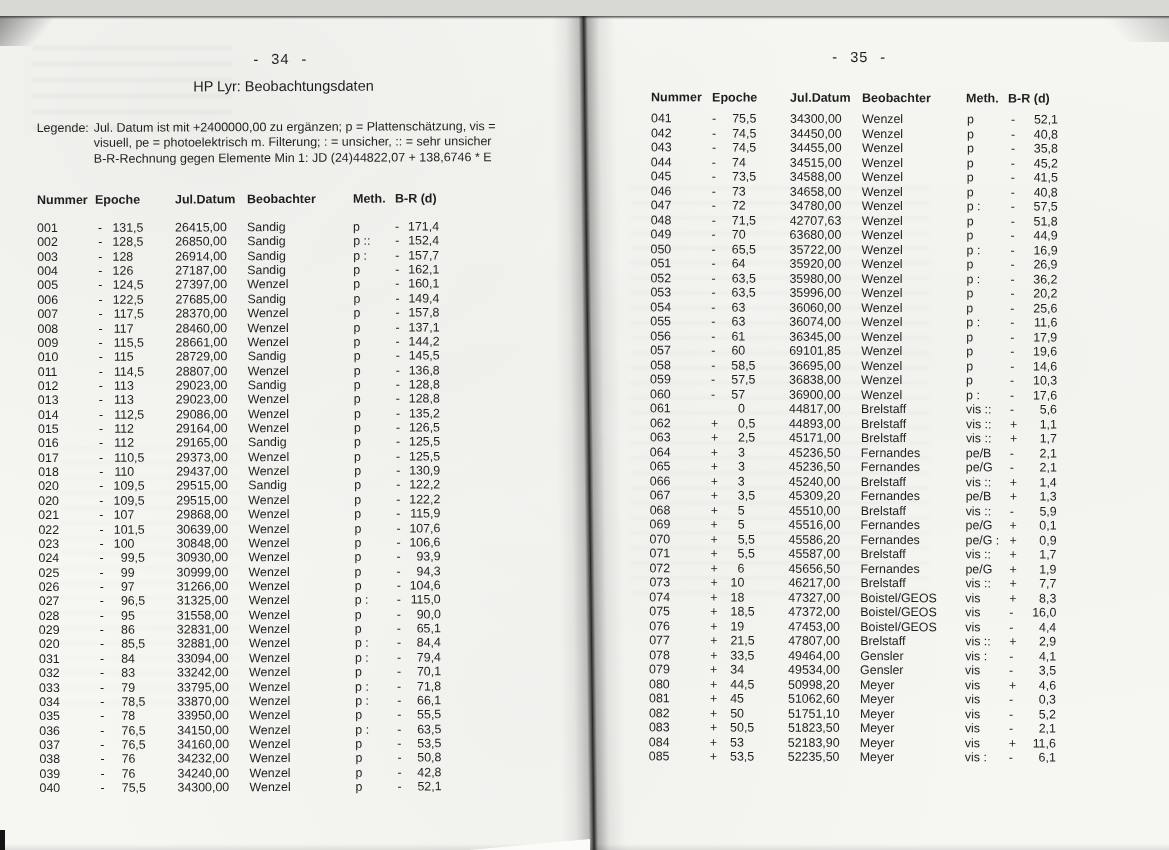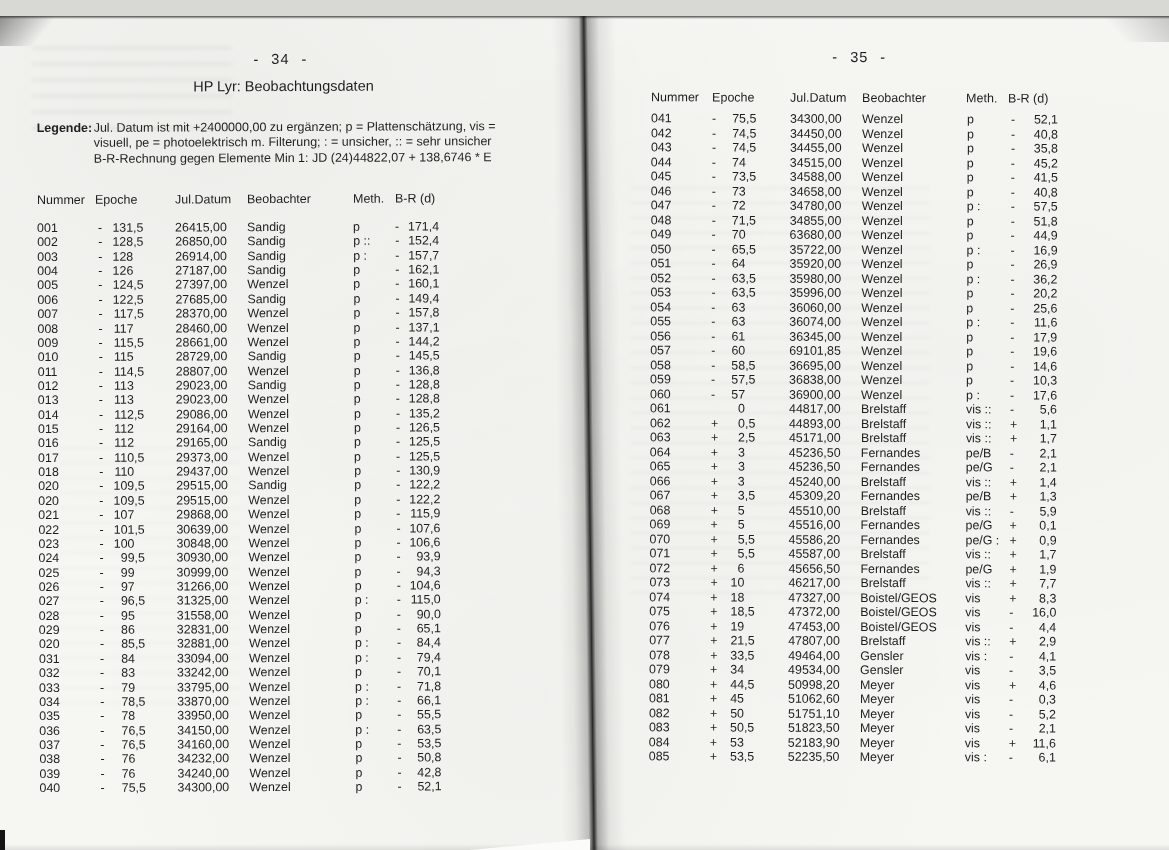--- a/index.html
+++ b/index.html
@@ -18,27 +18,27 @@
   .pl{transform:rotate(-0.25deg);transform-origin:290px 420px;}
   .pr{transform:rotate(0.2deg);transform-origin:880px 400px;}
 
   .pagenum{position:absolute;font-size:14.5px;word-spacing:7px;letter-spacing:1px;text-align:center;}
   .pl .pagenum{left:222px;top:35px;width:120px;}
   .pr .pagenum{left:798px;top:33px;width:120px;}
 
   .doc-title{position:absolute;left:120px;top:62px;width:330px;text-align:center;font-size:14.5px;}
 
   .legend{position:absolute;left:38px;top:104px;display:flex;font-size:12.5px;line-height:15.4px;}
-  .legend-label{width:57px;flex:none;font-weight:bold;}
+  .legend-label{width:57px;flex:none;}
   .legend-lines{white-space:nowrap;}
 
   .thead{position:absolute;display:flex;font-size:12.5px;white-space:nowrap;}
   .pl .thead{left:38px;top:176px;}
   .pr .thead{left:650px;top:75px;}
-  .thead span{display:inline-block;flex:none;}
+  .thead span{display:inline-block;flex:none;font-weight:bold;}
   .pl .h-num{width:50px}.pl .h-epoche{margin-left:8px;width:70px}.pl .h-jd{margin-left:10px;width:62px}
   .pl .h-beob{margin-left:10px;width:100px}.pl .h-meth{margin-left:6px;width:42px}.pl .h-br{}
   .pr .h-num{width:50px}.pr .h-epoche{margin-left:11px;width:56px}.pr .h-jd{margin-left:22px;width:62px}
   .pr .h-beob{margin-left:10px;width:100px}.pr .h-meth{margin-left:4px;width:42px}.pr .h-br{}
 
   .tbody{position:absolute;font-size:12.4px;}
   .pl .tbody{left:38px;top:204px;}
   .pr .tbody{left:650px;top:96px;}
   .trow{display:flex;white-space:pre;}
   .pl .trow{height:14.36px;line-height:14.36px;}
@@ -153,21 +153,21 @@
       <span class="h-br">B-R (d)</span>
     </div>
     <div class="tbody" id="tbody-right">
         <div class="trow"><span class="c-num">041</span><span class="c-esign">-</span><span class="c-eint">75</span><span class="c-edec">,5</span><span class="c-jd">34300,00</span><span class="c-beob">Wenzel</span><span class="c-meth">p</span><span class="c-brsign">-</span><span class="c-brval">52,1</span></div>
         <div class="trow"><span class="c-num">042</span><span class="c-esign">-</span><span class="c-eint">74</span><span class="c-edec">,5</span><span class="c-jd">34450,00</span><span class="c-beob">Wenzel</span><span class="c-meth">p</span><span class="c-brsign">-</span><span class="c-brval">40,8</span></div>
         <div class="trow"><span class="c-num">043</span><span class="c-esign">-</span><span class="c-eint">74</span><span class="c-edec">,5</span><span class="c-jd">34455,00</span><span class="c-beob">Wenzel</span><span class="c-meth">p</span><span class="c-brsign">-</span><span class="c-brval">35,8</span></div>
         <div class="trow"><span class="c-num">044</span><span class="c-esign">-</span><span class="c-eint">74</span><span class="c-edec"></span><span class="c-jd">34515,00</span><span class="c-beob">Wenzel</span><span class="c-meth">p</span><span class="c-brsign">-</span><span class="c-brval">45,2</span></div>
         <div class="trow"><span class="c-num">045</span><span class="c-esign">-</span><span class="c-eint">73</span><span class="c-edec">,5</span><span class="c-jd">34588,00</span><span class="c-beob">Wenzel</span><span class="c-meth">p</span><span class="c-brsign">-</span><span class="c-brval">41,5</span></div>
         <div class="trow"><span class="c-num">046</span><span class="c-esign">-</span><span class="c-eint">73</span><span class="c-edec"></span><span class="c-jd">34658,00</span><span class="c-beob">Wenzel</span><span class="c-meth">p</span><span class="c-brsign">-</span><span class="c-brval">40,8</span></div>
         <div class="trow"><span class="c-num">047</span><span class="c-esign">-</span><span class="c-eint">72</span><span class="c-edec"></span><span class="c-jd">34780,00</span><span class="c-beob">Wenzel</span><span class="c-meth">p :</span><span class="c-brsign">-</span><span class="c-brval">57,5</span></div>
-        <div class="trow"><span class="c-num">048</span><span class="c-esign">-</span><span class="c-eint">71</span><span class="c-edec">,5</span><span class="c-jd">34855,00</span><span class="c-beob">Wenzel</span><span class="c-meth">p</span><span class="c-brsign">-</span><span class="c-brval">51,8</span></div>
+        <div class="trow"><span class="c-num">048</span><span class="c-esign">-</span><span class="c-eint">71</span><span class="c-edec">,5</span><span class="c-jd">42707,63</span><span class="c-beob">Wenzel</span><span class="c-meth">p</span><span class="c-brsign">-</span><span class="c-brval">51,8</span></div>
         <div class="trow"><span class="c-num">049</span><span class="c-esign">-</span><span class="c-eint">70</span><span class="c-edec"></span><span class="c-jd">63680,00</span><span class="c-beob">Wenzel</span><span class="c-meth">p</span><span class="c-brsign">-</span><span class="c-brval">44,9</span></div>
         <div class="trow"><span class="c-num">050</span><span class="c-esign">-</span><span class="c-eint">65</span><span class="c-edec">,5</span><span class="c-jd">35722,00</span><span class="c-beob">Wenzel</span><span class="c-meth">p :</span><span class="c-brsign">-</span><span class="c-brval">16,9</span></div>
         <div class="trow"><span class="c-num">051</span><span class="c-esign">-</span><span class="c-eint">64</span><span class="c-edec"></span><span class="c-jd">35920,00</span><span class="c-beob">Wenzel</span><span class="c-meth">p</span><span class="c-brsign">-</span><span class="c-brval">26,9</span></div>
         <div class="trow"><span class="c-num">052</span><span class="c-esign">-</span><span class="c-eint">63</span><span class="c-edec">,5</span><span class="c-jd">35980,00</span><span class="c-beob">Wenzel</span><span class="c-meth">p :</span><span class="c-brsign">-</span><span class="c-brval">36,2</span></div>
         <div class="trow"><span class="c-num">053</span><span class="c-esign">-</span><span class="c-eint">63</span><span class="c-edec">,5</span><span class="c-jd">35996,00</span><span class="c-beob">Wenzel</span><span class="c-meth">p</span><span class="c-brsign">-</span><span class="c-brval">20,2</span></div>
         <div class="trow"><span class="c-num">054</span><span class="c-esign">-</span><span class="c-eint">63</span><span class="c-edec"></span><span class="c-jd">36060,00</span><span class="c-beob">Wenzel</span><span class="c-meth">p</span><span class="c-brsign">-</span><span class="c-brval">25,6</span></div>
         <div class="trow"><span class="c-num">055</span><span class="c-esign">-</span><span class="c-eint">63</span><span class="c-edec"></span><span class="c-jd">36074,00</span><span class="c-beob">Wenzel</span><span class="c-meth">p :</span><span class="c-brsign">-</span><span class="c-brval">11,6</span></div>
         <div class="trow"><span class="c-num">056</span><span class="c-esign">-</span><span class="c-eint">61</span><span class="c-edec"></span><span class="c-jd">36345,00</span><span class="c-beob">Wenzel</span><span class="c-meth">p</span><span class="c-brsign">-</span><span class="c-brval">17,9</span></div>
         <div class="trow"><span class="c-num">057</span><span class="c-esign">-</span><span class="c-eint">60</span><span class="c-edec"></span><span class="c-jd">69101,85</span><span class="c-beob">Wenzel</span><span class="c-meth">p</span><span class="c-brsign">-</span><span class="c-brval">19,6</span></div>
         <div class="trow"><span class="c-num">058</span><span class="c-esign">-</span><span class="c-eint">58</span><span class="c-edec">,5</span><span class="c-jd">36695,00</span><span class="c-beob">Wenzel</span><span class="c-meth">p</span><span class="c-brsign">-</span><span class="c-brval">14,6</span></div>

